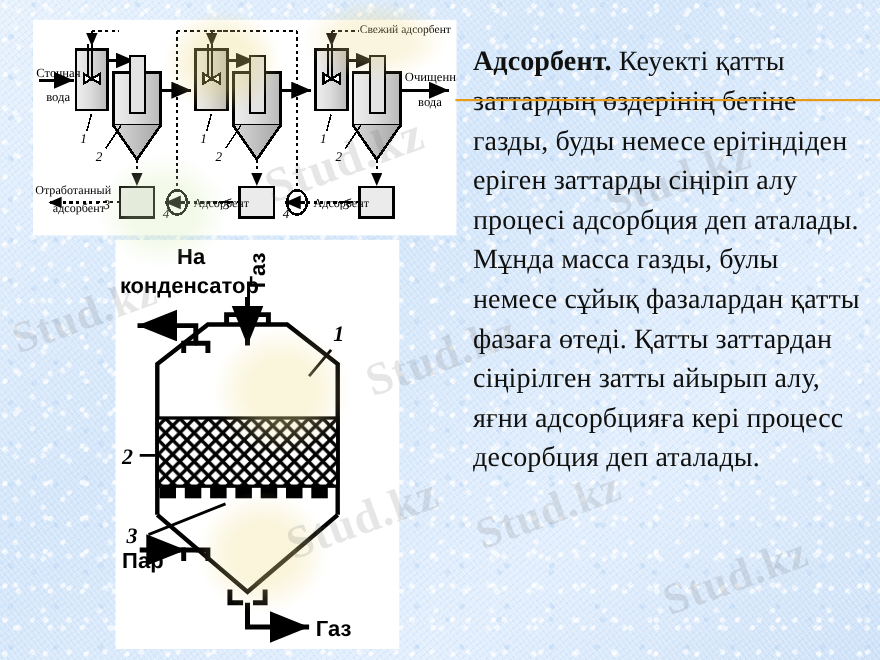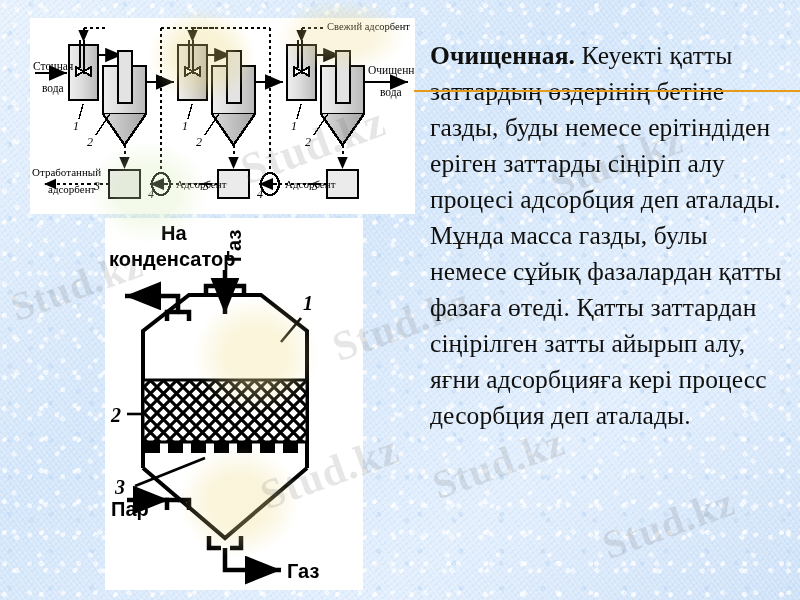--- a/index.html
+++ b/index.html
@@ -317,21 +317,21 @@
     </g>
     <g font-family="Liberation Serif, serif" fill="#000" font-style="italic" font-weight="bold">
       <text x="198" y="92" font-size="20">1</text>
       <text x="6" y="204" font-size="20">2</text>
       <text x="10" y="276" font-size="20">3</text>
     </g>
   </svg>
 </div>
 
 <div id="text-col">
-  <span class="lead">Очищенная.</span><span> Кеуекті қатты заттардың өздерінің бетіне газды, буды немесе ерітіндіден еріген заттарды сіңіріп алу процесі адсорбция деп аталады. Мұнда масса газды, булы немесе сұйық фазалардан қатты фазаға өтеді. Қатты заттардан сіңірілген затты айырып алу, яғни адсорбцияға кері процесс десорбция деп аталады.</span>
+  <span class="lead">Адсорбент.</span><span> Кеуекті қатты заттардың өздерінің бетіне газды, буды немесе ерітіндіден еріген заттарды сіңіріп алу процесі адсорбция деп аталады. Мұнда масса газды, булы немесе сұйық фазалардан қатты фазаға өтеді. Қатты заттардан сіңірілген затты айырып алу, яғни адсорбцияға кері процесс десорбция деп аталады.</span>
 </div>
 
 <div id="accent-rule"></div>
 
 <div class="wm s1">Stud.kz</div>
 <div class="wm s2">Stud.kz</div>
 <div class="wm s3">Stud.kz</div>
 <div class="wm s4">Stud.kz</div>
 <div class="wm s5">Stud.kz</div>
 <div class="wm s6">Stud.kz</div>

